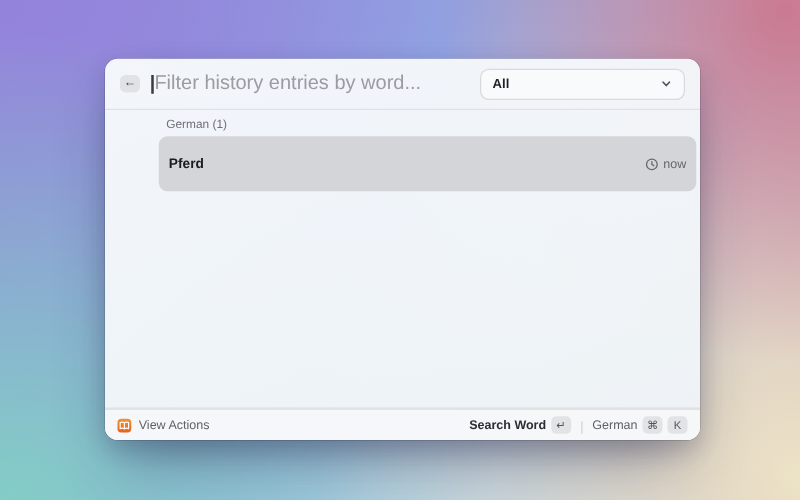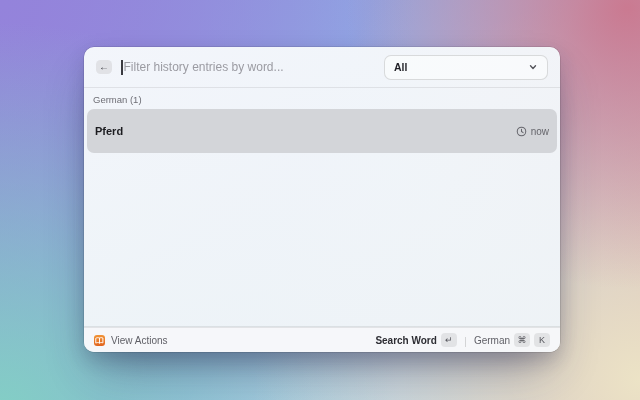--- a/index.html
+++ b/index.html
@@ -33,34 +33,34 @@
     width: 16px; height: 14px; border-radius: 4.5px;
     background: #e1e2e6; border: none;
     display: flex; align-items: center; justify-content: center;
     color: #3a3a40; font-size: 10px; line-height: 1; padding: 0;
     flex: none; cursor: pointer;
   }
   .caret { width: 1.5px; height: 15px; background: #3a3a40; margin-left: 9px; flex: none; }
   .search-input {
     flex: 1; border: none; outline: none; background: transparent;
     font-family: "Liberation Sans", sans-serif;
-    font-size: 12px; color: #1d1d22; padding: 0; margin-left: 1px; min-width: 0;
+    font-size: 16px; color: #1d1d22; padding: 0; margin-left: 1px; min-width: 0;
   }
   .search-input::placeholder { color: #9b9ba2; }
   .dropdown {
     width: 164px; height: 25px; box-sizing: border-box;
     border: 1px solid rgba(0,0,0,0.13); border-radius: 7px;
     background: rgba(252,253,254,0.65);
     display: flex; align-items: center; padding: 0 9px;
     flex: none; cursor: pointer;
   }
   .dropdown-value { font-size: 10.5px; font-weight: 700; color: #1f1f25; flex: 1; }
   .divider-h { height: 1px; background: rgba(0,0,0,0.08); flex: none; }
   
-  .content { flex: 1; display: flex; flex-direction: column; overflow: hidden; }
+  .content { flex: 1; display: flex; flex-direction: column; overflow: hidden; margin-left: 40px; }
   .section-title {
     margin: 6px 0 4px 9px;
     font-size: 9.5px; color: #6e6e75; font-weight: 400;
   }
   .row {
     height: 44px; margin: 0 3px; border-radius: 7px;
     background: #d3d5d9;
     display: flex; align-items: center; padding: 16px 8px; box-sizing: border-box;
     flex: none; cursor: pointer;
   }

